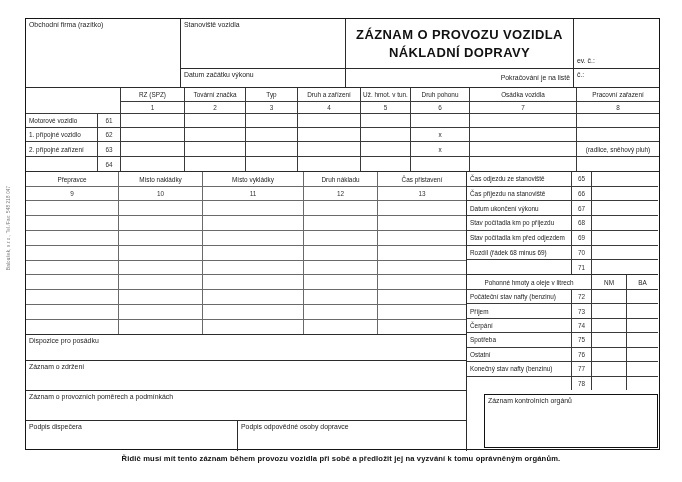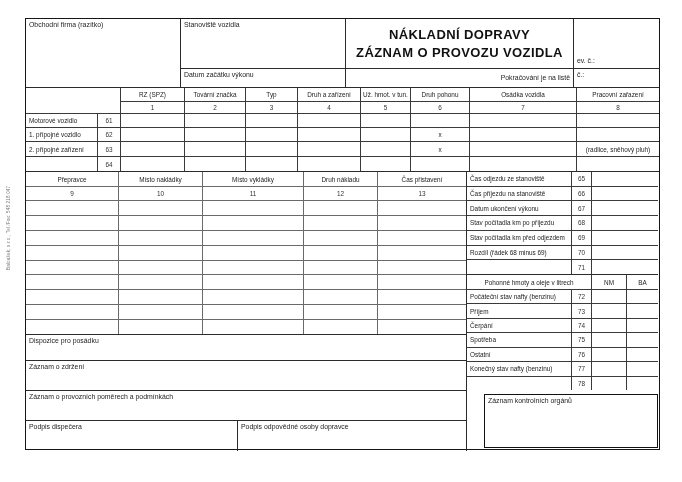--- a/index.html
+++ b/index.html
@@ -56,22 +56,22 @@
       <div class="abs br" style="left:0;top:0;width:155px;height:68px">
         <div class="lbl">Obchodní firma (razítko)</div>
       </div>
       <div class="abs br bb" style="left:155px;top:0;width:165px;height:50px">
         <div class="lbl">Stanoviště vozidla</div>
       </div>
       <div class="abs br" style="left:155px;top:50px;width:165px;height:18px">
         <div class="lbl">Datum začátku výkonu</div>
       </div>
       <div class="abs br bb titlebox" style="left:320px;top:0;width:228px;height:50px">
+        <div class="t">ZÁZNAM O PROVOZU VOZIDLA</div>
         <div class="t">NÁKLADNÍ DOPRAVY</div>
-        <div class="t">ZÁZNAM O PROVOZU VOZIDLA</div>
       </div>
       <div class="abs br contbox" style="left:320px;top:50px;width:228px;height:18px">
         <div class="lbl">Pokračování je na listě</div>
       </div>
       <div class="abs bb evbox" style="left:548px;top:0;width:86px;height:50px">
         <div class="lbl">ev. č.:</div>
       </div>
       <div class="abs" style="left:548px;top:50px;width:86px;height:18px">
         <div class="lbl">č.:</div>
       </div>
@@ -277,13 +277,14 @@
     <div id="signs" class="abs">
       <div class="half1">
         <div class="lbl">Podpis dispečera</div>
       </div>
       <div class="half2">
         <div class="lbl">Podpis odpovědné osoby dopravce</div>
       </div>
     </div>
   </div>
 
+  <div id="bottomnote">Řidič musí mít tento záznam během provozu vozidla při sobě a předložit jej na vyzvání k tomu oprávněným orgánům.</div>
 </div>
 
 </body></html>

